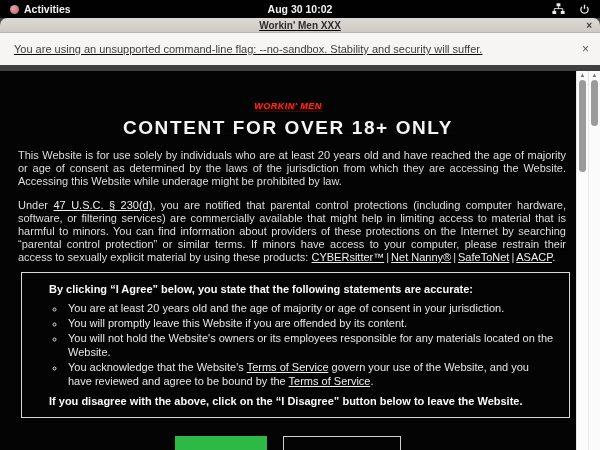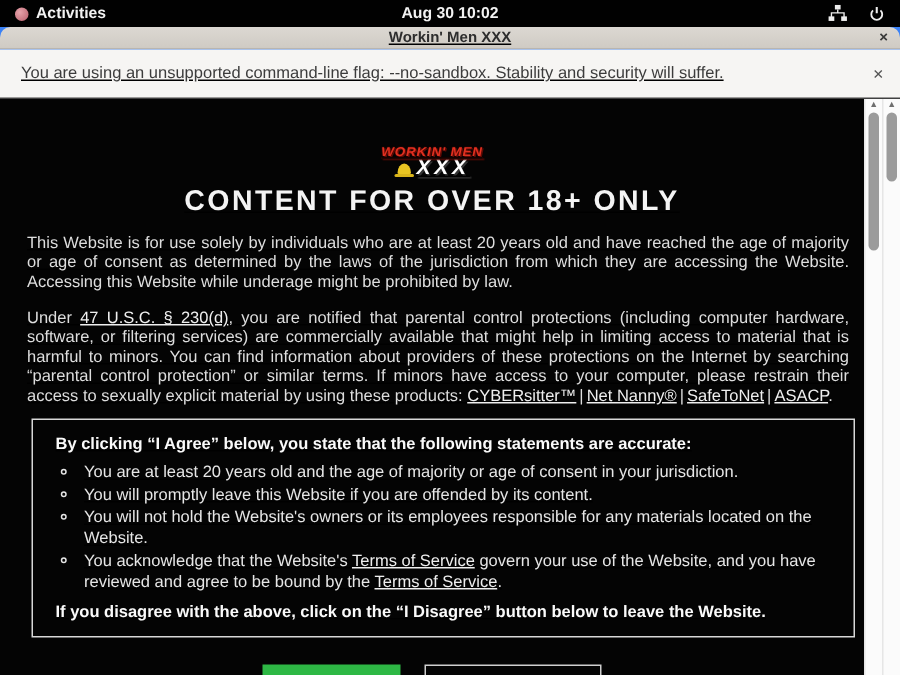--- a/index.html
+++ b/index.html
@@ -1,18 +1,18 @@
 <!DOCTYPE html>
 <html><head>
 <meta charset="utf-8">
 <style>
   * { margin:0; padding:0; box-sizing:border-box; }
   html,body { width:600px; height:450px; overflow:hidden; background:#000;
               font-family:"Liberation Sans", sans-serif; }
-  .screen { position:relative; width:600px; height:450px; background:#3b82f6; }
+  .screen { position:relative; width:600px; height:450px; background:#404040; }
 
   
   .topbar { height:18px; background:#010101; color:#f2f2f2; display:flex;
             align-items:center; justify-content:space-between; font-size:10.5px;
             font-weight:bold; padding:0 10px; position:relative; }
   .tb-left { display:flex; align-items:center; gap:18px; }
   .tb-item { display:flex; align-items:center; gap:5px; cursor:pointer; }
   .act-dot { width:9px; height:9px; border-radius:50%;
              background:radial-gradient(circle at 35% 35%, #e6a3ab, #b95f6c); display:inline-block; }
   .chrome-ico { width:10px; height:10px; border-radius:50%; display:inline-block;
@@ -26,21 +26,21 @@
   .titlebar { height:15px; background:linear-gradient(#dcd8d2,#cfcbc4);
               border-radius:7px 7px 0 0; border-bottom:1px solid #b9b5af;
               display:flex; align-items:center; justify-content:center;
               position:relative; color:#2d2d2d; font-size:10px; font-weight:bold; }
   .tb-close { position:absolute; right:8px; top:0; line-height:15px; font-size:10px;
               color:#3a3a3a; font-weight:bold; cursor:pointer; }
 
   
   .warnbar { height:22px; background:#f6f5f3; color:#3c3c3c; font-size:11px;
              display:flex; align-items:center; padding:16px 14px; position:relative;
-             border-bottom:1px solid #404040; }
+             border-bottom:6px solid #404040; }
   .warn-close { position:absolute; right:11px; color:#555; font-size:12px; cursor:pointer; }
 
   
   .content { position:relative; height:394px; background:#040404; color:#e4e4e4; overflow:hidden; }
   .page-inner { margin-right:24px; }
 
   
   .logo { margin:30px auto 0; width:96px; text-align:center; position:relative; }
   .logo-brand { font-size:9px; font-weight:bold; font-style:italic; color:#e03020;
                 letter-spacing:.5px; text-shadow:0 0 1px #7a0f08, 1px 1px 0 #5c0a05;
@@ -61,21 +61,21 @@
 
   
   .para { text-align:justify; font-size:11px; line-height:13px; color:#dedede; }
   .para1 { margin:10px 10px 0 18px; }
   .para2 { margin:11px 10px 0 18px; }
   a.wlink { color:#efefef; text-decoration:underline; cursor:pointer; }
   .sep { margin:0 2px; }
 
   
   .agree-box { margin:8px 6px 0 21px; border:1px solid #d8d8d8;
-               padding:9px 15px 9px 15px; font-size:11px; line-height:14px; color:#e6e6e6; }
+               padding:9px 15px 9px 27px; font-size:11px; line-height:14px; color:#e6e6e6; }
   .box-bold { font-weight:bold; color:#fafafa; }
   .agree-box ul { list-style-type:circle; margin:5px 0 0 0; padding-left:17px; }
   .agree-box li { margin:1px 0; padding-left:2px; }
   .disagree-note { margin-top:6px; }
   .date-line { margin-top:7px; color:#dcdcdc; }
 
   
   .btn-row { display:flex; justify-content:center; gap:16px; margin-top:18px; }
   .btn { height:46px; font-size:13px; font-weight:bold; letter-spacing:1.2px;
          display:flex; align-items:center; justify-content:center; cursor:pointer;
@@ -135,27 +135,20 @@
     <div class="warnbar">
       <span>You are using an unsupported command-line flag: --no-sandbox. Stability and security will suffer.</span>
       <span class="warn-close">×</span>
     </div>
 
     <div class="content">
       <div class="page-inner">
 
         <div class="logo">
           <div class="logo-brand">WORKIN' MEN</div>
-          <div class="logo-row">
-            <span class="hat">
-              <span class="hat-dome"></span>
-                <span class="hat-brim"></span>
-            </span>
-            <span class="logo-xxx">XXX</span>
-          </div>
         </div>
 
         <div class="heading">CONTENT FOR OVER 18+ ONLY</div>
 
         <p class="para para1">This Website is for use solely by individuals who are at least 20 years old and have reached the age of majority or age of consent as determined by the laws of the jurisdiction from which they are accessing the Website. Accessing this Website while underage might be prohibited by law.</p>
 
         <p class="para para2"><span>Under </span><a class="wlink">47 U.S.C. § 230(d)</a><span>, you are notified that parental control protections (including computer hardware, software, or filtering services) are commercially available that might help in limiting access to material that is harmful to minors. You can find information about providers of these protections on the Internet by searching “parental control protection” or similar terms. If minors have access to your computer, please restrain their access to sexually explicit material by using these products: </span><a class="wlink">CYBERsitter™</a><span class="sep">|</span><a class="wlink">Net Nanny®</a><span class="sep">|</span><a class="wlink">SafeToNet</a><span class="sep">|</span><a class="wlink">ASACP</a><span>.</span></p>
 
         <div class="agree-box">
           <div class="box-bold">By clicking “I Agree” below, you state that the following statements are accurate:</div>

